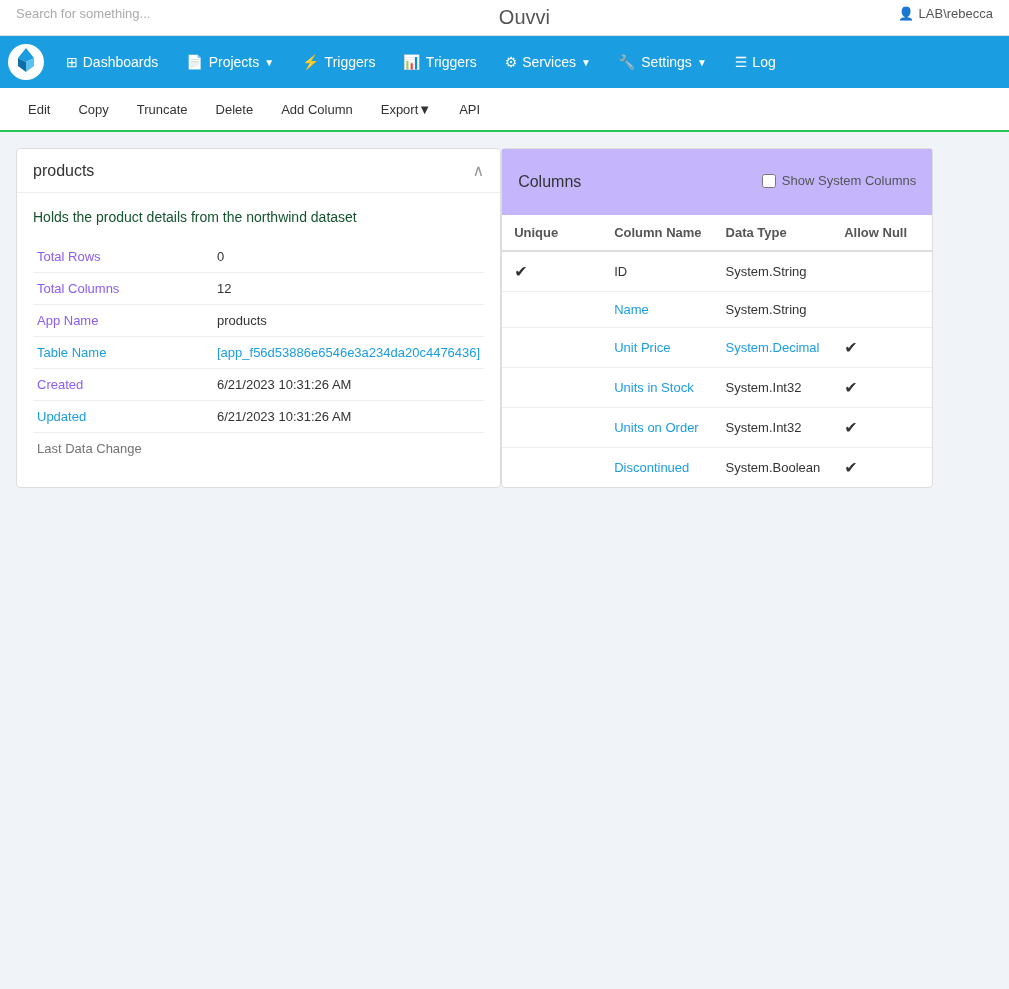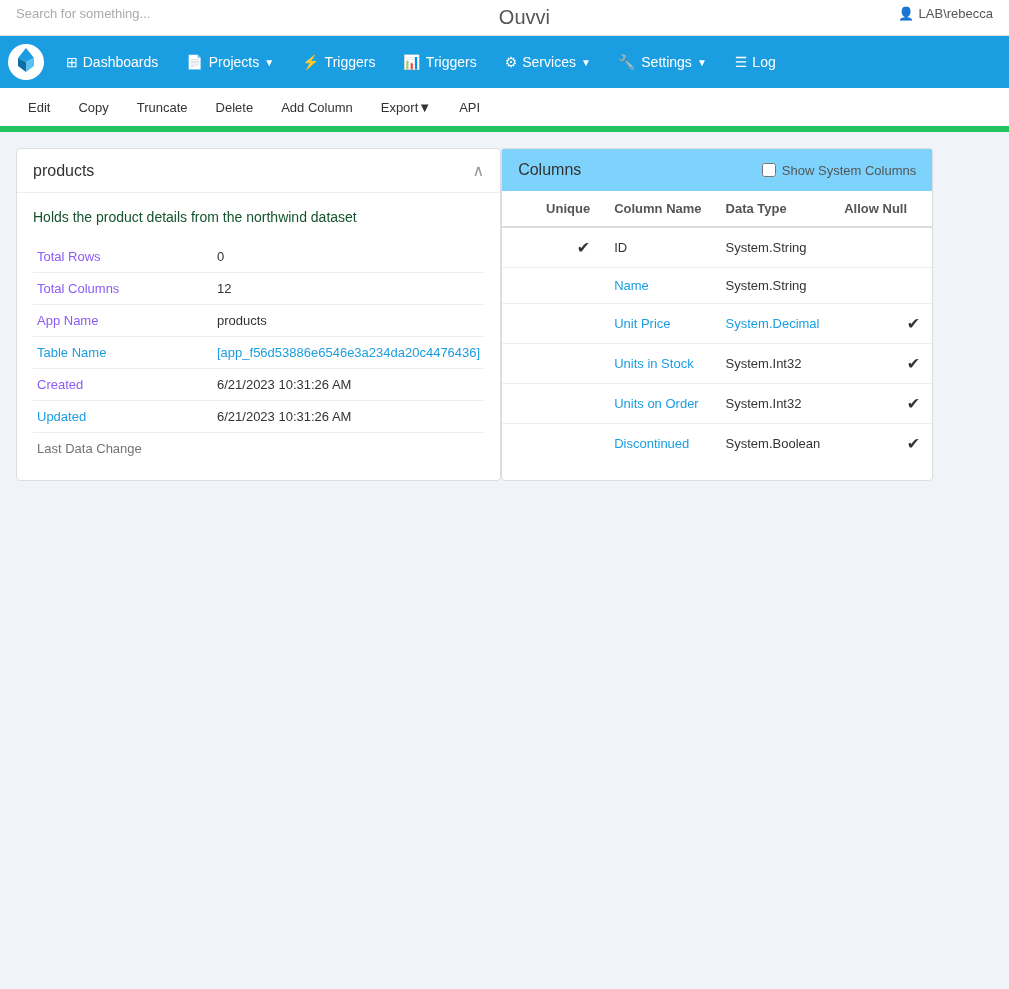--- a/index.html
+++ b/index.html
@@ -46,21 +46,21 @@
       cursor: pointer;
       font-size: 14px;
       white-space: nowrap;
     }
     .nav-item .nav-icon { font-size: 14px; }
     .nav-item .caret { font-size: 10px; }
 
     
     .action-bar {
       background: #fff;
-      border-bottom: 6px solid #22c55e;
+      border-bottom: 2px solid #22c55e;
       display: flex;
       align-items: center;
       padding: 0 16px;
       height: 44px;
       gap: 4px;
     }
     .action-btn {
       padding: 5px 12px;
       font-size: 13px;
       cursor: pointer;
@@ -106,24 +106,24 @@
     .info-table tr:last-child { border-bottom: none; }
     .info-table td { padding: 8px 4px; font-size: 13px; vertical-align: top; }
     .info-table td:first-child { width: 180px; color: #1a9de1; }
     .info-table td:first-child.dark { color: #8b5cf6; }
     .info-table td:last-child { color: #333; }
     .info-table td.link-val { color: #1a9de1; }
 
     
     .columns-header {
       display: flex;
-      align-items: center;
+      align-items: flex-start;
       justify-content: space-between;
-      padding: 12px 16px;
-      background: #7dd3fc;
+      padding: 24px 16px;
+      background: #c4b5fd;
     }
     .columns-title { font-size: 16px; color: #333; font-weight: normal; }
     .show-system-cols {
       display: flex;
       align-items: center;
       gap: 6px;
       font-size: 13px;
       color: #555;
       cursor: pointer;
     }
@@ -140,21 +140,21 @@
       border-bottom: 2px solid #ddd;
       background: #fff;
     }
     .data-table td {
       padding: 10px 12px;
       font-size: 13px;
       border-bottom: 1px solid #eee;
       color: #333;
     }
     .data-table tr:last-child td { border-bottom: none; }
-    .data-table .col-unique { text-align: right; width: 100px; }
+    .data-table .col-unique { text-align: left; width: 100px; }
     .data-table .col-name { color: #1a9de1; }
     .data-table .col-name-plain { color: #333; }
     .data-table .checkmark { font-size: 16px; color: #333; }
     .data-table .data-type-decimal { color: #1a9de1; }
     .data-table .data-type-plain { color: #333; }
 
     .columns-card {
       background: #fff;
       border: 1px solid #ddd;
       border-radius: 4px;

